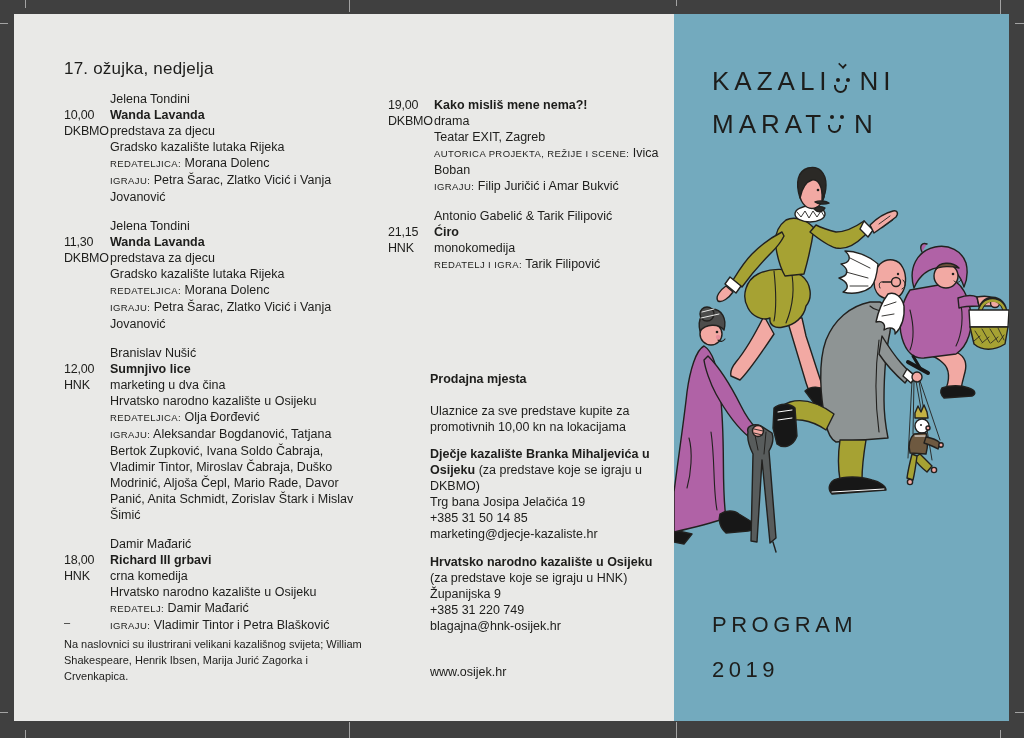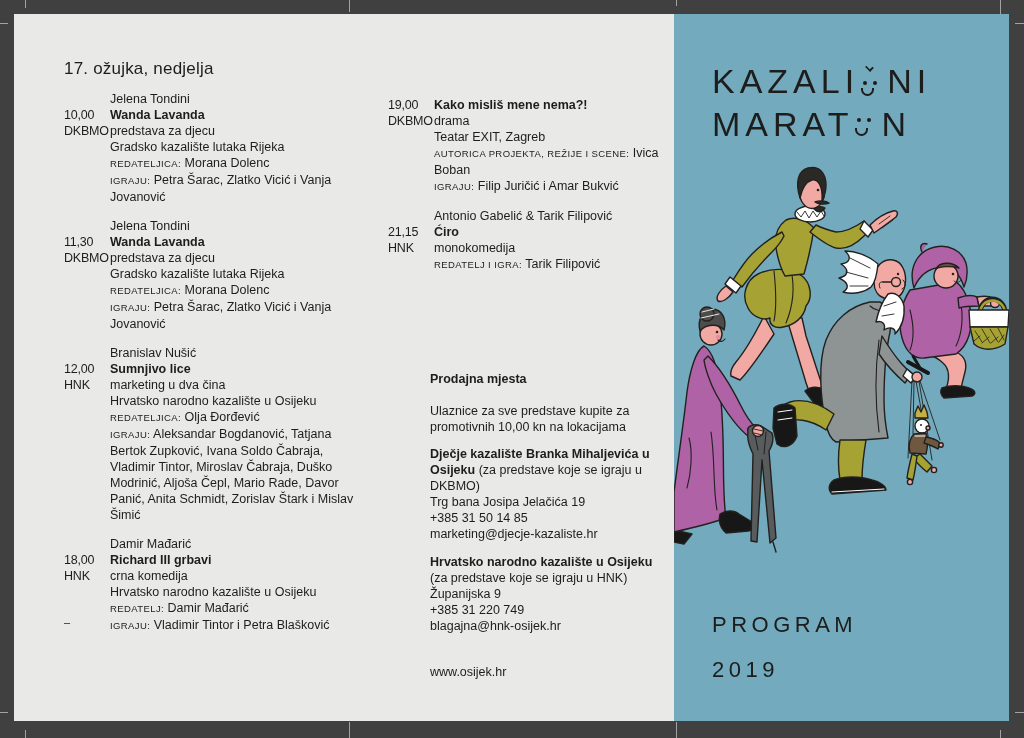--- a/index.html
+++ b/index.html
@@ -28,21 +28,21 @@
   .sales{position:absolute;left:416px;top:357px;width:232px;font-size:12.5px;line-height:16px;}
   .sales .s-head{font-weight:700;margin-bottom:16px;}
   .sales .s-intro{margin-bottom:11px;}
   .sales .loc{margin-bottom:12px;}
   .sales .loc strong{font-weight:700;}
   .website{margin-top:30px;}
   .footnote{position:absolute;left:50px;top:600px;width:300px;font-size:11px;line-height:16px;}
   .footnote .dash{margin-bottom:6px;}
   
   .panel{position:absolute;left:660px;top:0;width:335px;height:707px;background:var(--blue);overflow:hidden;}
-  .cover-title{position:absolute;left:38px;top:46px;font-size:34px;line-height:43px;letter-spacing:5px;white-space:nowrap;}
+  .cover-title{position:absolute;left:38px;top:46px;font-size:26px;line-height:43px;letter-spacing:5px;white-space:nowrap;}
   .program{position:absolute;left:38px;top:588px;font-size:22px;line-height:45px;letter-spacing:4.5px;}
   
   .face{position:relative;display:inline-block;width:21px;height:21px;margin:0 6px 0 1px;vertical-align:-1px;}
   .face .dots{position:absolute;left:3px;width:4px;height:4px;border-radius:50%;background:var(--text);box-shadow:10px 0 0 var(--text);}
   .face-s .dots{top:8px;}
   .face-o .dots{top:2px;}
   .face .smile{position:absolute;left:1px;width:13px;height:8px;border:2.6px solid var(--text);border-top:none;border-radius:0 0 11px 11px;}
   .face-s .smile{bottom:-2px;}
   .face-o .smile{bottom:1px;}
   .face-s .caron{position:absolute;top:-9px;left:6px;width:7px;height:7px;border-right:2.4px solid var(--text);border-bottom:2.4px solid var(--text);transform:rotate(45deg) scaleY(.75);}
@@ -137,20 +137,21 @@
             <div>Županijska 9</div>
             <div>+385 31 220 749</div>
             <div>blagajna@hnk-osijek.hr</div>
           </div>
         </div>
       <div class="website">www.osijek.hr</div>
     </div>
 
     <div class="footnote">
       <div class="dash">–</div>
+      <p>Na naslovnici su ilustrirani velikani kazališnog svijeta; William Shakespeare, Henrik Ibsen, Marija Jurić Zagorka i Crvenkapica.</p>
     </div>
 
     <div class="panel">
       <div class="cover-title">
         <div class="t-line"><span>KAZALI</span><span class="face face-s"><span class="caron"></span><span class="dots"></span><span class="smile"></span></span><span>NI</span></div>
         <div class="t-line"><span>MARAT</span><span class="face face-o"><span class="dots"></span><span class="smile"></span></span><span>N</span></div>
       </div>
 
       <svg class="illustration" viewBox="0 0 335 470" xmlns="http://www.w3.org/2000/svg">
         <g stroke="#22211f" stroke-width="1.4" stroke-linejoin="round" stroke-linecap="round">

